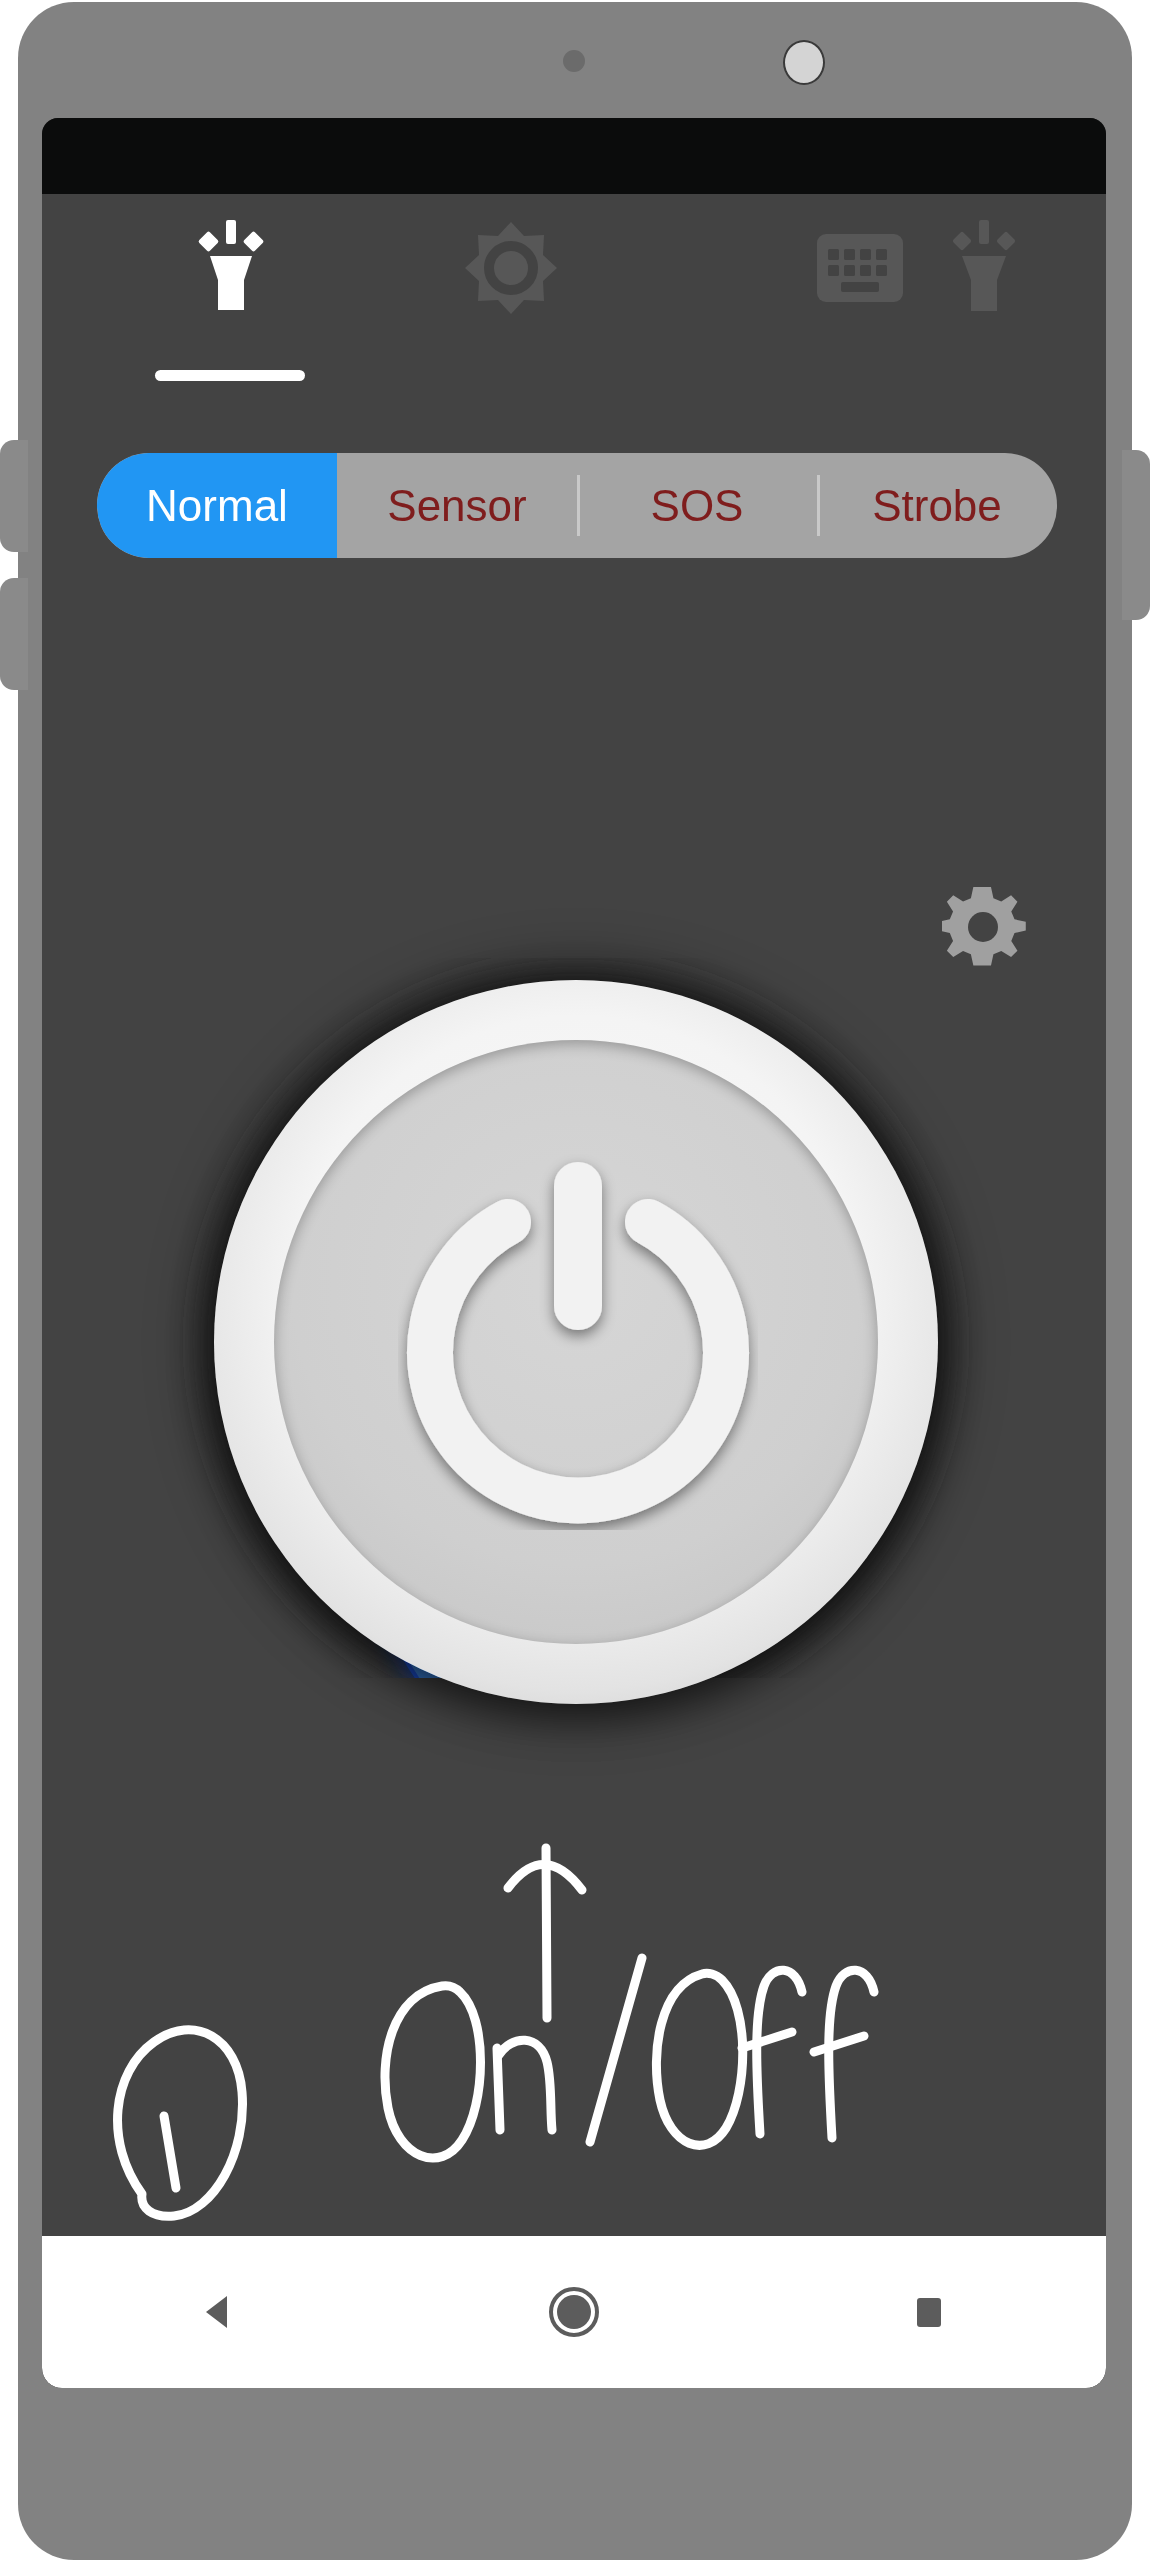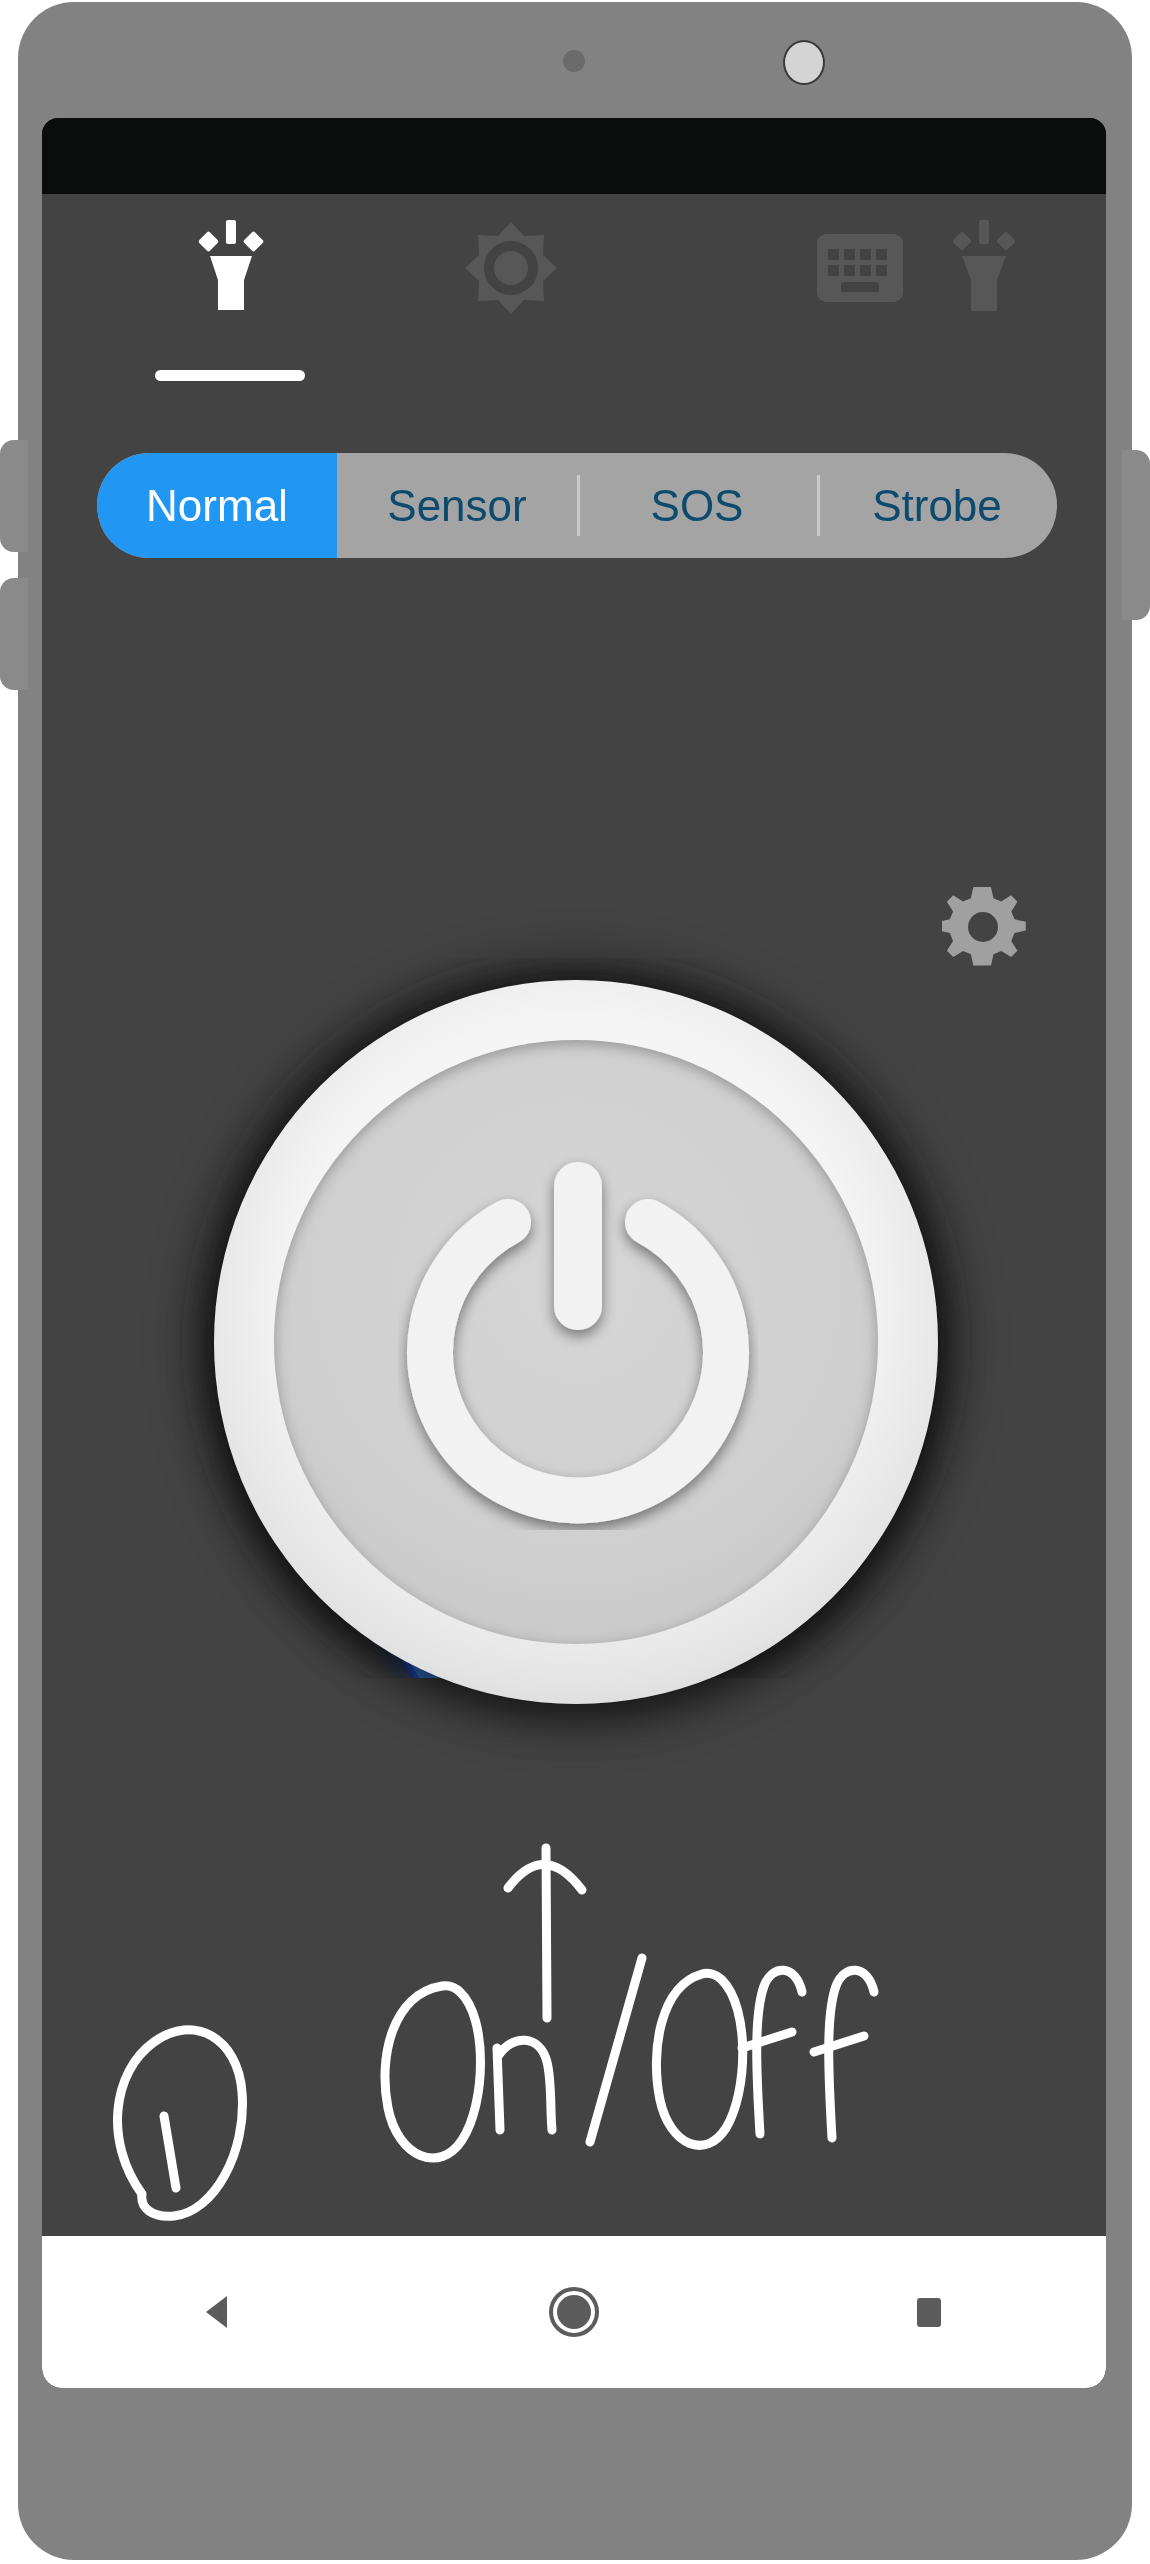--- a/index.html
+++ b/index.html
@@ -94,21 +94,21 @@
     display: flex;
     align-items: stretch;
     overflow: hidden;
   }
   .mode-tab {
     flex: 1;
     display: flex;
     align-items: center;
     justify-content: center;
     font-size: 44px;
-    color: #0c4a6e;
+    color: #7f1d1d;
     position: relative;
   }
   .mode-tab.active {
     background: #2196f3;
     color: #ffffff;
     border-radius: 52px 0 0 52px;
   }
   .mode-sep {
     position: absolute;
     left: 0; top: 22px;

